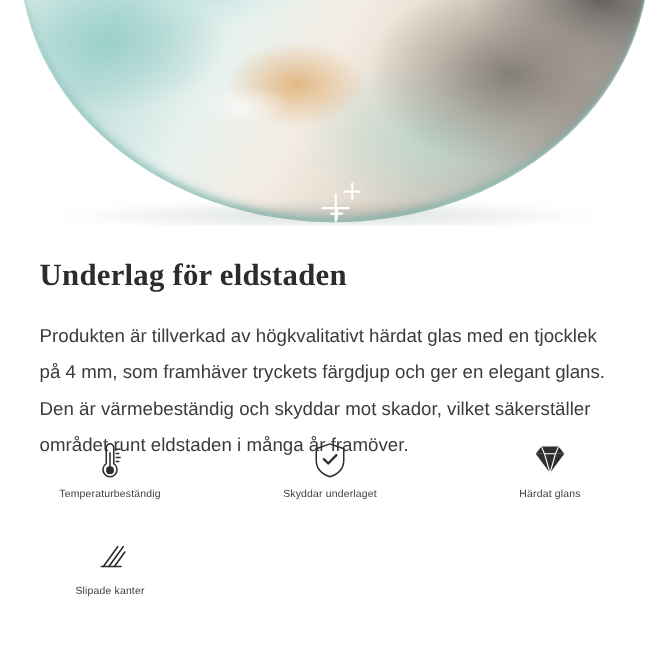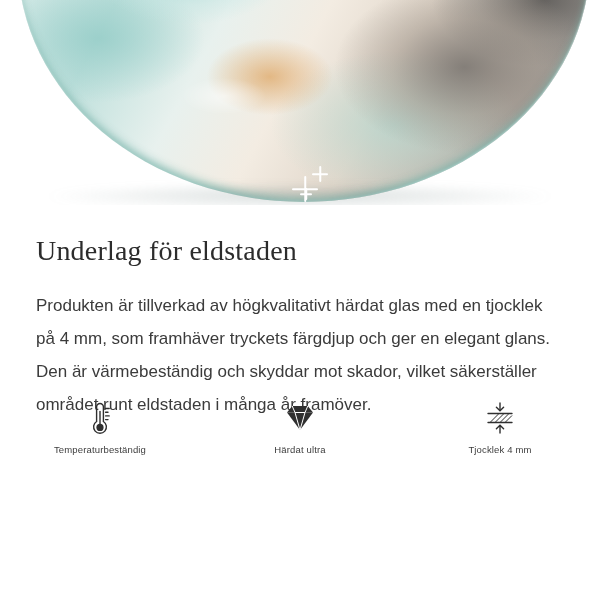--- a/index.html
+++ b/index.html
@@ -93,21 +93,21 @@
     position: absolute;
     left: 0;
     top: 205px;
     width: 600px;
   }
   .headline {
     margin: 0;
     padding: 28px 36px 0 36px;
     font-family: "Liberation Serif", serif;
     font-size: 28px;
-    font-weight: 400;
+    font-weight: 700;
     line-height: 1.28;
     color: #2c2c2c;
     letter-spacing: 0.2px;
   }
   .headline .line2 { display: block; }
 
   .body-copy {
     margin: 0;
     padding: 20px 36px 0 36px;
     font-size: 17px;
@@ -186,49 +186,52 @@
           <path d="M17 13.5v13.2"></path>
           <path d="M22.6 10.5h3.6M22.6 14.2h2.4M22.6 17.9h3.6M22.6 21.6h2.4"></path>
         </g>
         <circle cx="17" cy="29.4" r="3.6" fill="#2f2f2f"></circle>
       </svg>
     </div>
     <div class="feature-label">Temperaturbeständig</div>
   </div>
 
 
+  <div class="feature">
+    <div class="feature-icon">
+      <svg width="36" height="40" viewBox="0 0 36 40">
+        <path d="M18 5.5 30.5 10v10.5c0 7.6-5.2 12.6-12.5 15-7.3-2.4-12.5-7.4-12.5-15V10L18 5.5z" fill="none" stroke="#2f2f2f" stroke-width="1.4" stroke-linejoin="round"></path>
+        <path d="M12.4 19.4l4 4 7.4-7.6" fill="none" stroke="#2f2f2f" stroke-width="2.1" stroke-linecap="round" stroke-linejoin="round"></path>
+      </svg>
+    </div>
+    <div class="feature-label">Skyddar underlaget</div>
+  </div>
 
   <div class="feature">
     <div class="feature-icon">
       <svg width="40" height="36" viewBox="0 0 40 36">
         <path d="M7 12.5h26L20 30 7 12.5z" fill="#2f2f2f"></path>
         <path d="M7 12.5 12.2 6h15.6L33 12.5H7z" fill="#2f2f2f"></path>
         <path d="M12.2 6 15 12.5 20 30l5-17.5L27.8 6" fill="none" stroke="#ffffff" stroke-width="1"></path>
         <path d="M15 12.5h10" fill="none" stroke="#ffffff" stroke-width="1"></path>
       </svg>
     </div>
-    <div class="feature-label">Härdat ultra</div>
-  </div>
-
-
-  <div class="feature">
-    <div class="feature-icon">
-      <svg width="40" height="40" viewBox="0 0 40 40">
-        <g stroke="#2f2f2f" stroke-width="1.4" stroke-linecap="round">
-          <path d="M20 5v7"></path>
-          <path d="M16.4 9.2 20 12.8 23.6 9.2" fill="none"></path>
-          <path d="M20 35v-7"></path>
-          <path d="M16.4 30.8 20 27.2 23.6 30.8" fill="none"></path>
-          <path d="M8 15.5h24"></path>
-          <path d="M8 24.5h24"></path>
+    <div class="feature-label">Härdat glans</div>
+  </div>
+
+  <div class="feature">
+    <div class="feature-icon">
+      <svg width="40" height="36" viewBox="0 0 40 36">
+        <g stroke="#2f2f2f" stroke-width="1.5" stroke-linecap="round">
+          <path d="M14 27 27 9"></path>
+          <path d="M19 27 32 9"></path>
+          <path d="M24 27 37 9" opacity="0"></path>
+          <path d="M9 27 22 9" opacity="0"></path>
+          <path d="M24 27 33.5 13.8"></path>
         </g>
-        <g stroke="#2f2f2f" stroke-width="1">
-          <path d="M10 24.5 19 15.5"></path>
-          <path d="M15 24.5 24 15.5"></path>
-          <path d="M20 24.5 29 15.5"></path>
-          <path d="M25 24.5 32 17.5"></path>
-        </g>
-      </svg>
-    </div>
-    <div class="feature-label">Tjocklek 4 mm</div>
-  </div>
+        <path d="M12 27h18" stroke="#2f2f2f" stroke-width="1.5" stroke-linecap="round"></path>
+      </svg>
+    </div>
+    <div class="feature-label">Slipade kanter</div>
+  </div>
+
 
 </div>
 
 </body></html>

